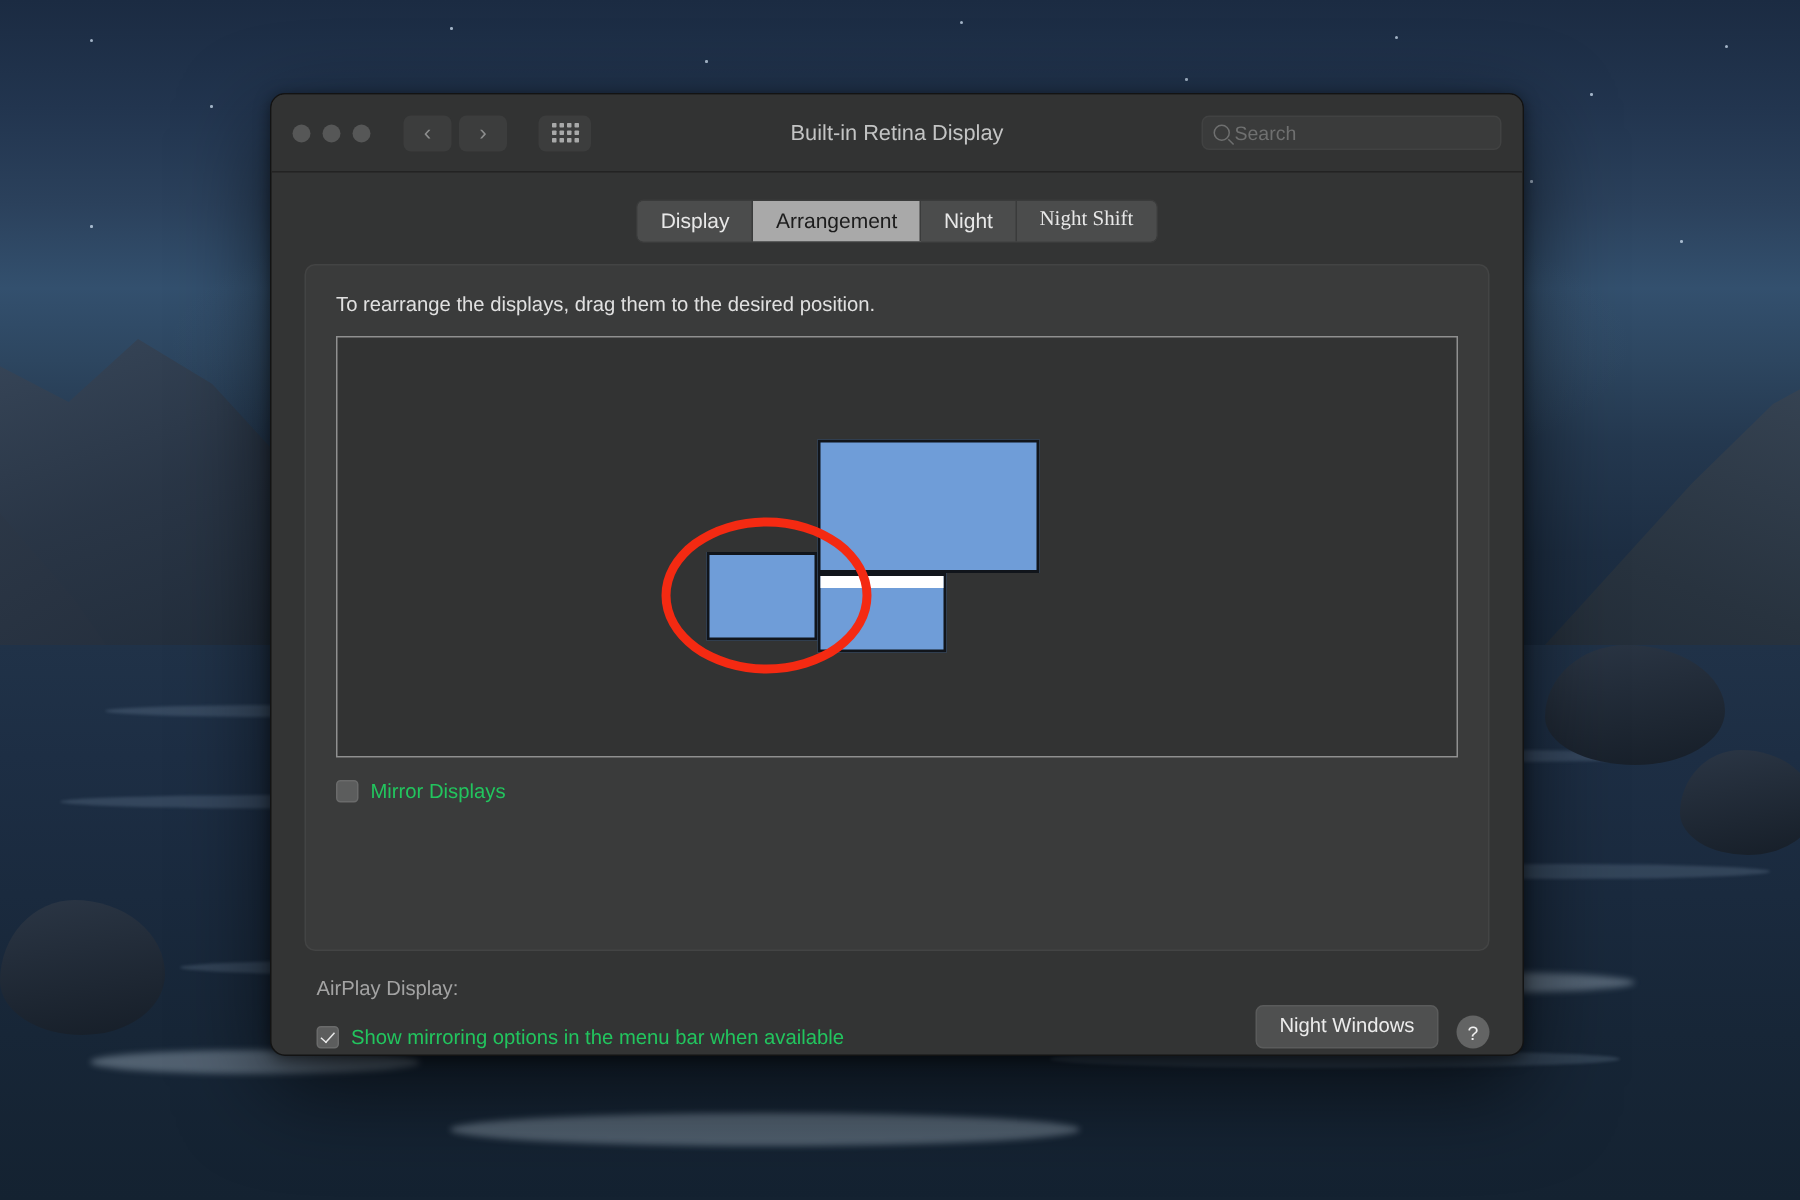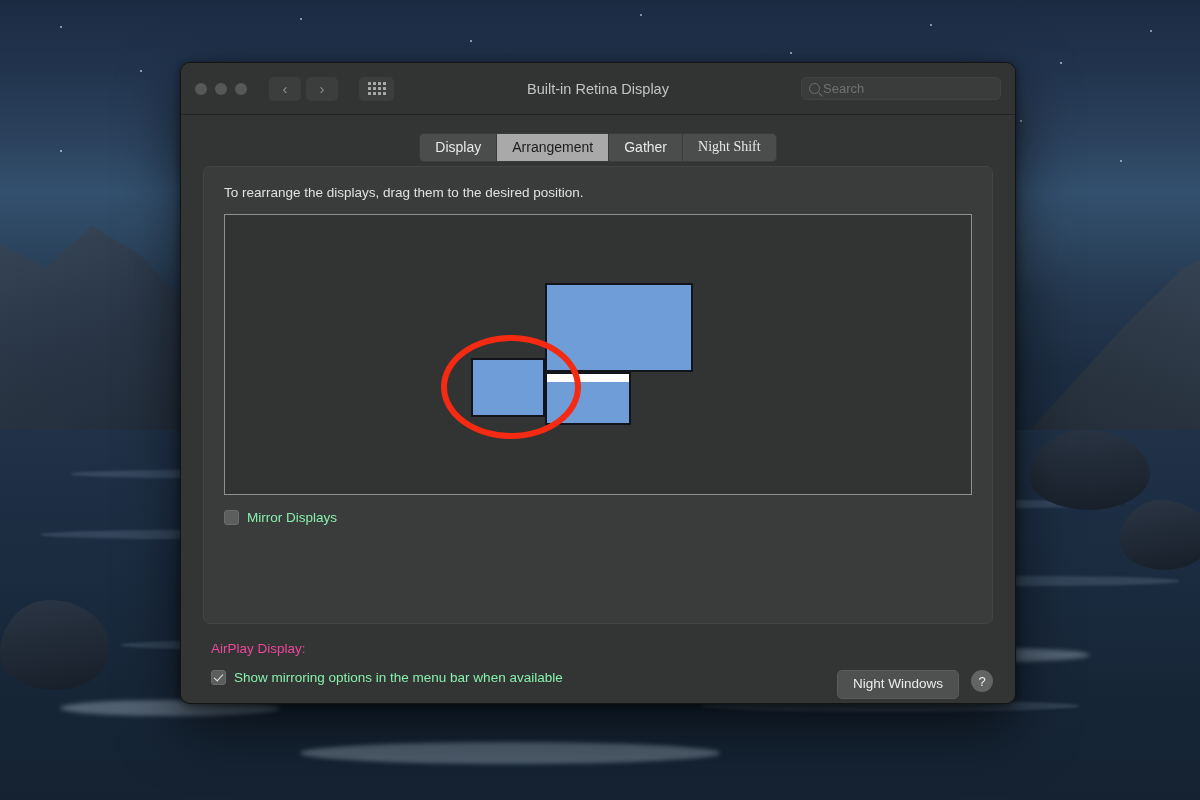--- a/index.html
+++ b/index.html
@@ -240,21 +240,21 @@
   #window-body {
     padding: 18px 22px 0 22px;
     height: calc(100% - 52px);
     position: relative;
   }
 
   
   #tabbar {
     display: flex;
     justify-content: center;
-    margin-bottom: 4px;
+    margin-bottom: 14px;
   }
   .tabs {
     display: flex;
     background: #4b4c4c;
     border-radius: 5px;
     padding: 0;
     overflow: hidden;
     border: 1px solid #3a3b3b;
   }
   .tab {
@@ -332,34 +332,34 @@
     content: "";
     position: absolute;
     left: 4px; top: 1px;
     width: 4px; height: 8px;
     border: solid #e9e9e9;
     border-width: 0 1.9px 1.9px 0;
     transform: rotate(42deg);
   }
   .cb-label {
     font-size: 13.5px;
-    color: #86efac;
+    color: #22c55e;
   }
 
   
   #airplay-row {
     display: flex;
     align-items: center;
     margin-top: 17px;
     gap: 10px;
     padding-left: 8px;
   }
   #airplay-label {
     font-size: 13.5px;
-    color: #ec4899;
+    color: #a3a3a3;
   }
   #airplay-select {
     position: relative;
     width: 324px;
     height: 23px;
     background: #4a4b4b;
     border: 1px solid #545555;
     border-radius: 5px;
     display: flex;
     align-items: center;
@@ -377,22 +377,22 @@
     gap: 2px;
     align-items: center;
     color: #d6d6d6;
     font-size: 8px;
     line-height: 7px;
   }
   .stepper-chevrons span { display: block; }
 
   #bottom-row {
     display: flex;
-    align-items: flex-start;
-    margin-top: 14px;
+    align-items: flex-end;
+    margin-top: 4px;
     padding-left: 8px;
   }
   #show-mirroring-row {
     display: flex;
     align-items: center;
     gap: 8px;
   }
   #gather-windows-btn {
     margin-left: auto;
     background: #4f5050;
@@ -498,21 +498,21 @@
 
       <div id="window-title">Built-in Retina Display</div>
     </div>
 
     <div id="window-body">
 
       <div id="tabbar">
         <div class="tabs">
           <div class="tab">Display</div>
           <div class="tab selected">Arrangement</div>
-          <div class="tab">Gather</div>
+          <div class="tab">Night</div>
           <div class="tab">Night Shift</div>
         </div>
       </div>
 
       <div id="card">
 
         <div id="instructions">
           <div>To rearrange the displays, drag them to the desired position.</div>
         </div>
 

